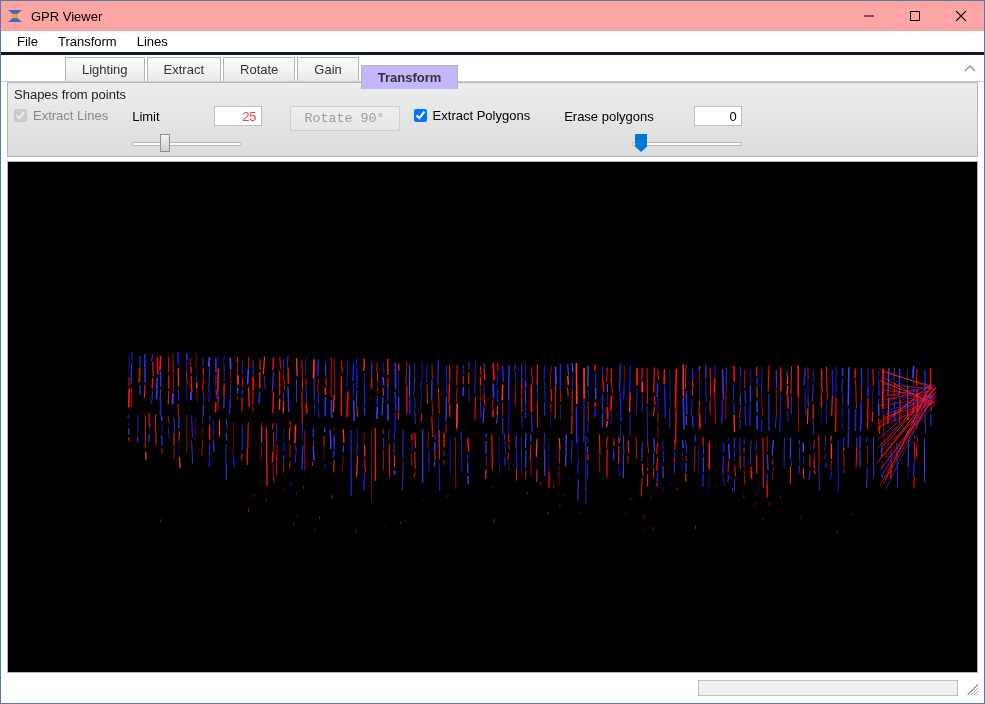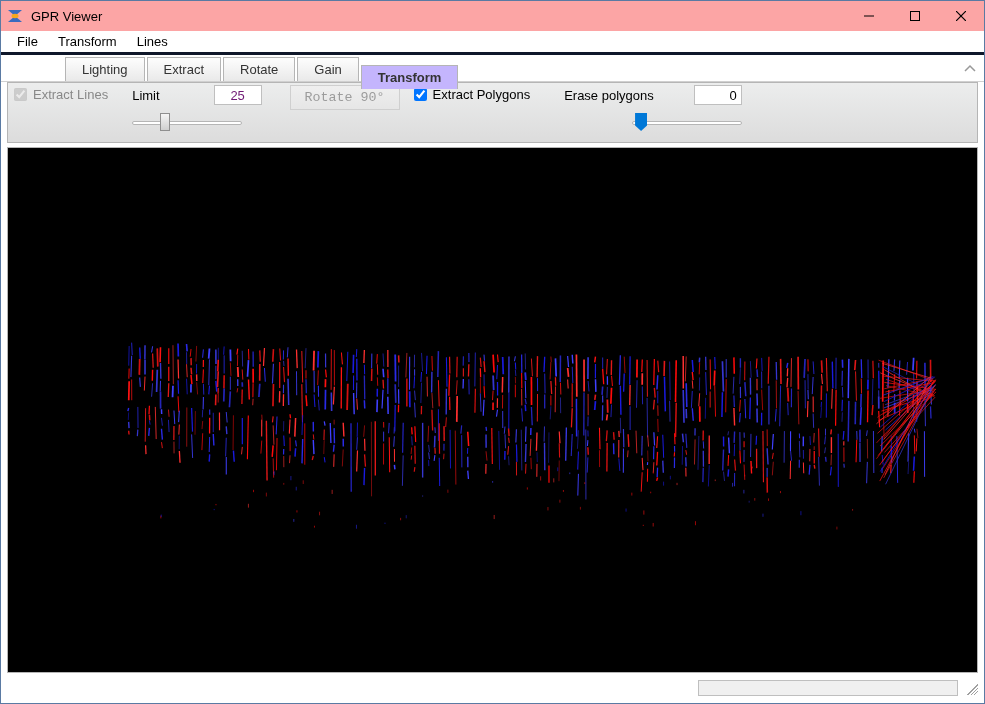--- a/index.html
+++ b/index.html
@@ -79,39 +79,39 @@
   .toolpanel {
     background:linear-gradient(to bottom,#eceded,#dcdcdc);
     border:1px solid #b5b5b5;
   }
   .toolpanel-title {
     padding:4px 6px 2px 6px;
     color:#222;
   }
   .toolpanel-row {
     display:flex; align-items:flex-start;
-    padding:2px 6px 7px 6px;
+    padding:2px 6px 0 6px;
   }
   .group { display:flex; flex-direction:column; }
   .chk-row { display:flex; align-items:center; gap:6px; }
 
   input[type=checkbox] {
     width:13px;height:13px;margin:0;
   }
   input[type=checkbox]:disabled + span,
   .disabled { color:#888; }
 
   .num-field {
     width:48px; height:20px;
     border:1px solid #bfbfbf;
     background:#fff;
-    color:#701a75;
+    color:#ef4444;
     padding:0 4px;
     font-size:13px;
-    text-align:center;
+    text-align:right;
   }
   .num-field.right { color:#000; text-align:right; }
 
   .btn {
     background:linear-gradient(to bottom,#f7f7f7,#e3e3e3);
     border:1px solid #a6a6a6;
     padding:4px 14px;
     color:#555;
     cursor:default;
     font-family:Liberation Mono, monospace;
@@ -224,20 +224,21 @@
   </div>
   <span class="chevron-up">
     <svg width="12" height="10">
         <polyline points="1,8 6,3 11,8" fill="none" stroke="#999" stroke-width="1.5"></polyline>
       </svg>
   </span>
 </div>
 
 <div class="toolpanel-wrap">
 <div class="toolpanel">
+  <div class="toolpanel-title">Shapes from points</div>
   <div class="toolpanel-row">
 
     <div class="chk-row" style="margin-top:2px;">
       <input type="checkbox" checked="" disabled="" style="">
       <span class="disabled">Extract Lines</span>
     </div>
 
     <div class="group" style="margin-left:24px;">
       <div class="chk-row" style="gap:10px;">
         <span>Limit</span>

